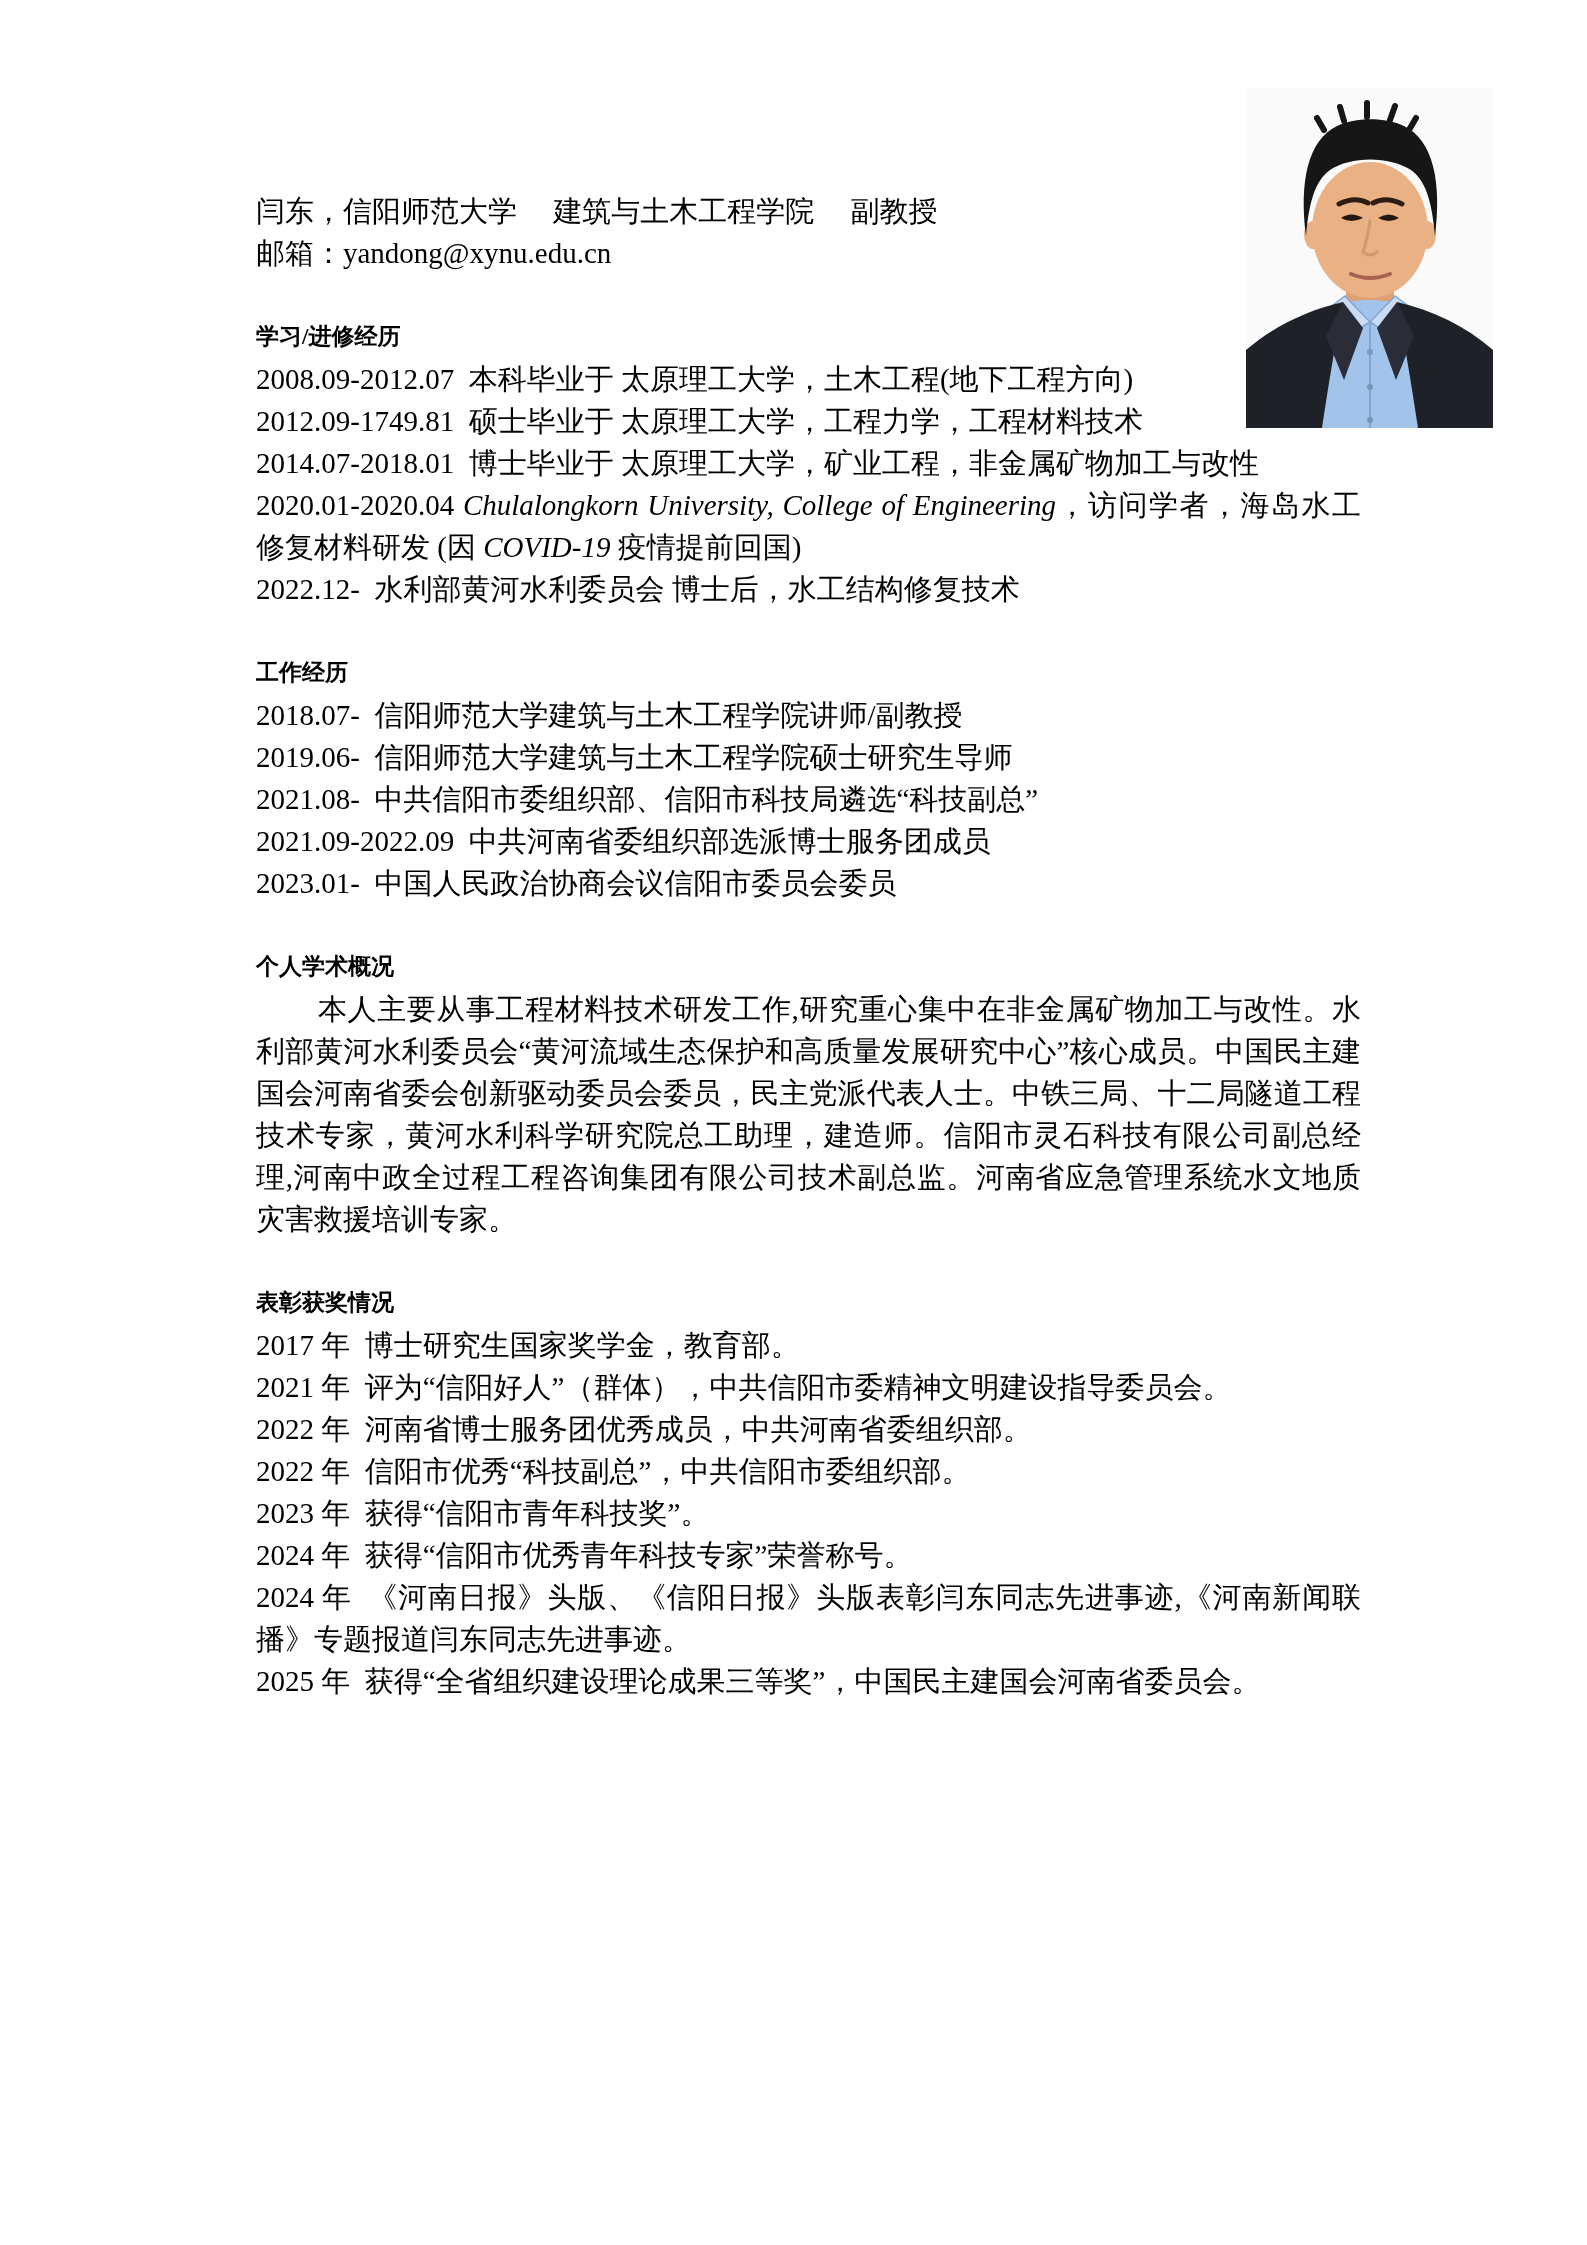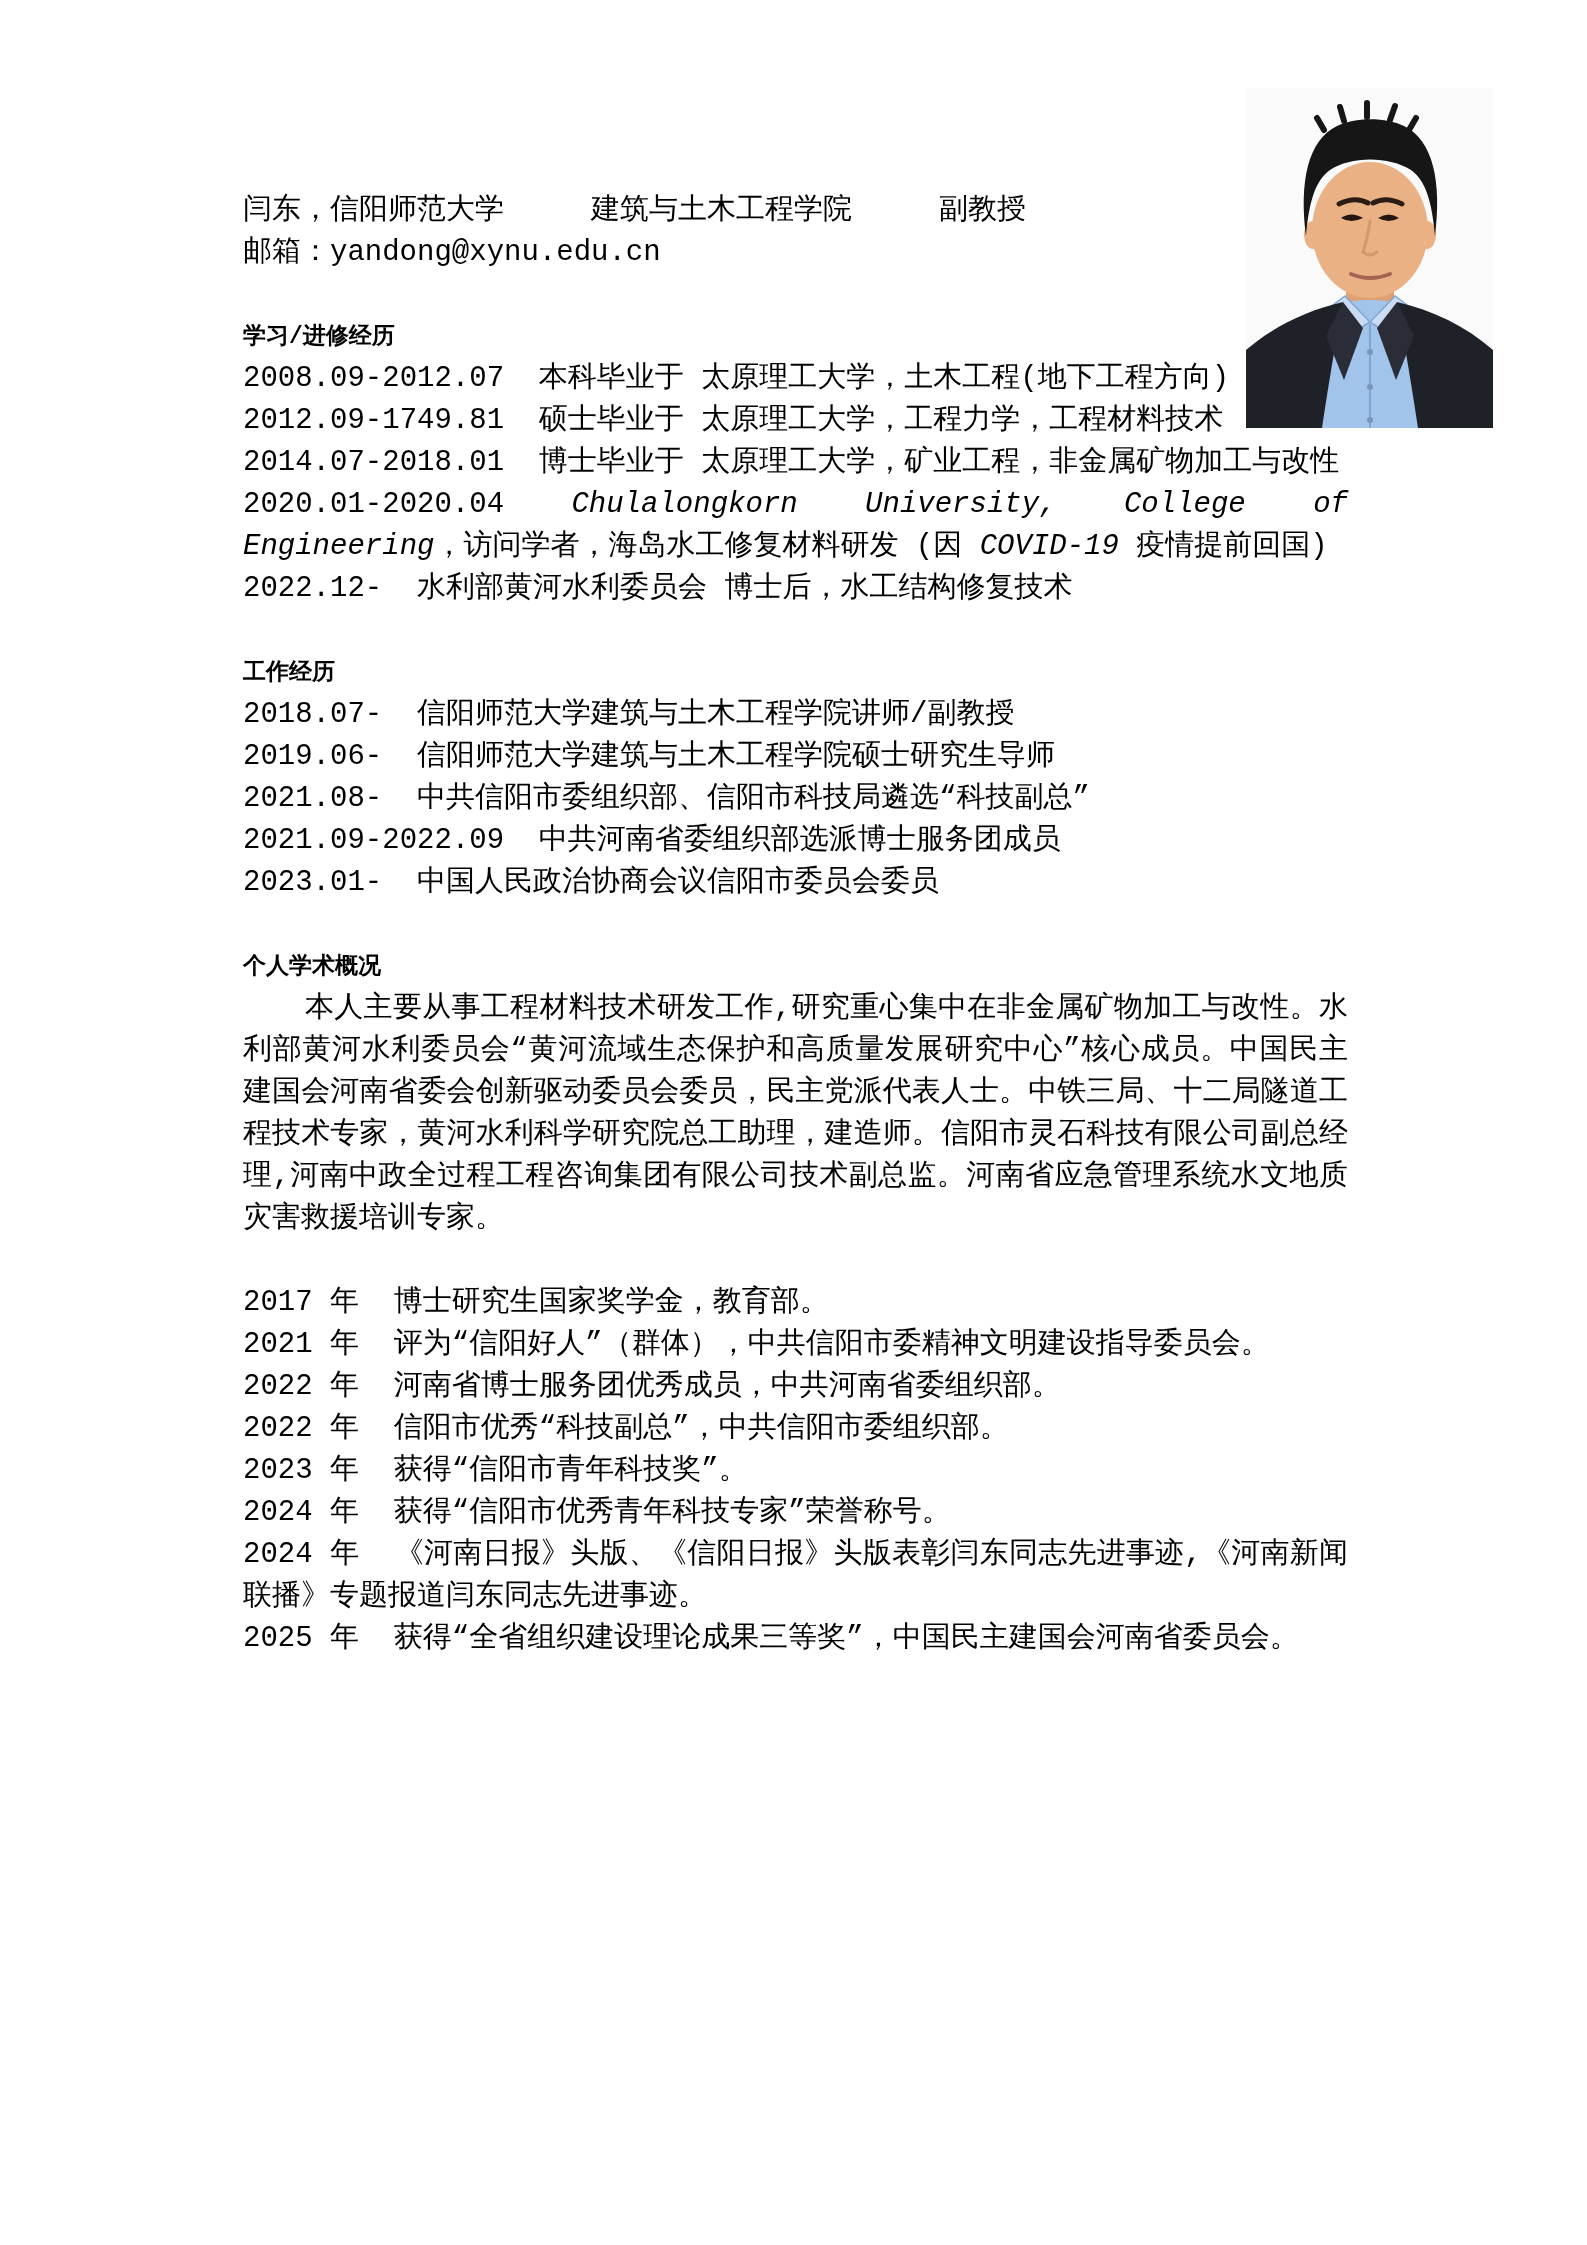--- a/index.html
+++ b/index.html
@@ -6,25 +6,24 @@
   .page{
     position:relative;
     width:1587px;height:2245px;
     background:#ffffff;
     font-family:"Liberation Serif","DejaVu Serif",serif;
     color:#000;
     overflow:hidden;
   }
   .content{
     position:absolute;
-    left:243px;top:190px;
+    left:256px;top:190px;
     width:1105px;
     font-size:29px;
     line-height:42px;
-    font-family:Liberation Mono, monospace;
   }
   .content p{margin:0;}
   .idline{white-space:pre-wrap;}
   .section{margin-top:42px;}
   .sec-title{
     margin:0;
     font-size:23px;
     line-height:42px;
     font-weight:700;
   }
@@ -77,20 +76,21 @@
     </section>
 
     <section class="section">
       <h2 class="sec-title">个人学术概况</h2>
       <div>
           <p class="para">本人主要从事工程材料技术研发工作,研究重心集中在非金属矿物加工与改性。水利部黄河水利委员会“黄河流域生态保护和高质量发展研究中心”核心成员。中国民主建国会河南省委会创新驱动委员会委员，民主党派代表人士。中铁三局、十二局隧道工程技术专家，黄河水利科学研究院总工助理，建造师。信阳市灵石科技有限公司副总经理,河南中政全过程工程咨询集团有限公司技术副总监。河南省应急管理系统水文地质灾害救援培训专家。</p>
         </div>
     </section>
 
     <section class="section">
+      <h2 class="sec-title">表彰获奖情况</h2>
       <div>
           <p class="entry">2017 年  博士研究生国家奖学金，教育部。</p>
           <p class="entry">2021 年  评为“信阳好人”（群体），中共信阳市委精神文明建设指导委员会。</p>
           <p class="entry">2022 年  河南省博士服务团优秀成员，中共河南省委组织部。</p>
           <p class="entry">2022 年  信阳市优秀“科技副总”，中共信阳市委组织部。</p>
           <p class="entry">2023 年  获得“信阳市青年科技奖”。</p>
           <p class="entry">2024 年  获得“信阳市优秀青年科技专家”荣誉称号。</p>
           <p class="entry">2024 年  《河南日报》头版、《信阳日报》头版表彰闫东同志先进事迹,《河南新闻联播》专题报道闫东同志先进事迹。</p>
           <p class="entry">2025 年  获得“全省组织建设理论成果三等奖”，中国民主建国会河南省委员会。</p>
         </div>

